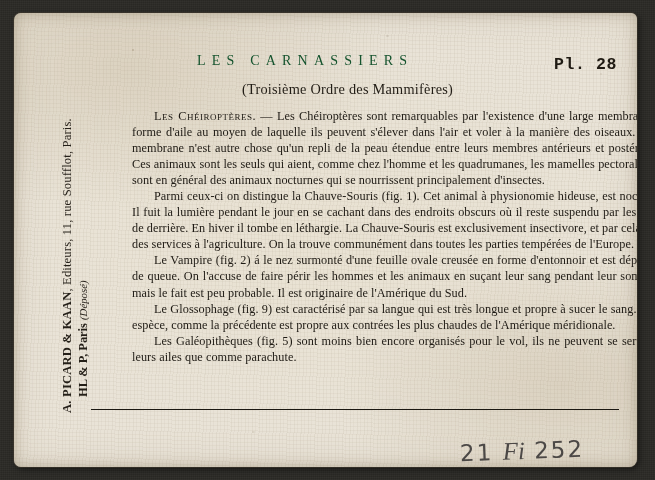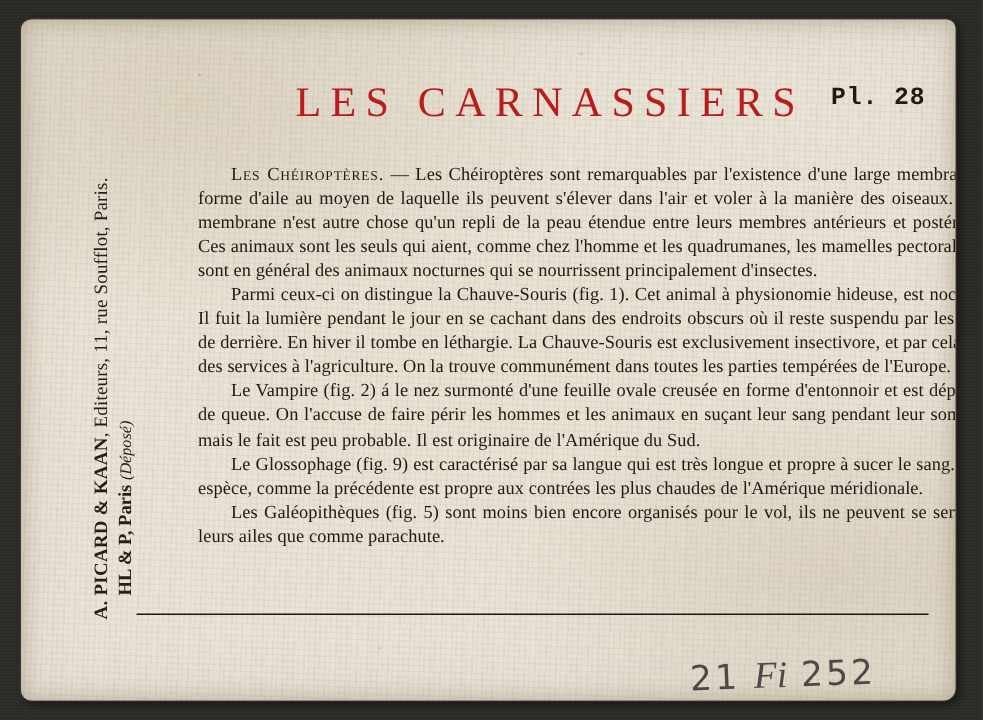--- a/index.html
+++ b/index.html
@@ -133,23 +133,23 @@
     position: absolute;
     left: 0;
     top: 40px;
     width: 540px;
     height: 26px;
   }
   #main-title {
     position: absolute;
     left: 112px;
     top: 0;
-    font-size: 28px;
+    font-size: 14px;
     letter-spacing: 6.2px;
-    color: #b91c1c;
+    color: #14532d;
     font-family: "Liberation Serif", serif;
     white-space: nowrap;
   }
   #plate-number {
     position: absolute;
     right: 8px;
     top: 2px;
     font-size: 16.5px;
     font-weight: bold;
     letter-spacing: .6px;
@@ -238,20 +238,21 @@
       <div class="imprint-rot" id="imprint-line2"><span>HL &amp; P, Paris </span><span class="depose">(Déposé)</span></div>
     </div>
 
     <div id="content">
 
       <div id="title-row">
         <div id="main-title">LES CARNASSIERS</div>
         <div id="plate-number">Pl. 28</div>
       </div>
 
+      <div id="subtitle">(Troisième Ordre des Mammifères)</div>
 
       <div id="body-text">
         <p><span class="leadin">Les Chéiroptères.</span><span> — Les Chéiroptères sont remarquables par l'existence d'une large membrane en forme d'aile au moyen de laquelle ils peuvent s'élever dans l'air et voler à la manière des oiseaux. Cette membrane n'est autre chose qu'un repli de la peau étendue entre leurs membres antérieurs et postérieurs. Ces animaux sont les seuls qui aient, comme chez l'homme et les quadrumanes, les mamelles pectorales; ce sont en général des animaux nocturnes qui se nourrissent principalement d'insectes.</span></p>
         <p><span>Parmi ceux-ci on distingue la Chauve-Souris (fig. 1). Cet animal à physionomie hideuse, est nocturne. Il fuit la lumière pendant le jour en se cachant dans des endroits obscurs où il reste suspendu par les pieds de derrière. En hiver il tombe en léthargie. La Chauve-Souris est exclusivement insectivore, et par cela rend des services à l'agriculture. On la trouve communément dans toutes les parties tempérées de l'Europe.</span></p>
         <p><span>Le Vampire (fig. 2) á le nez surmonté d'une feuille ovale creusée en forme d'entonnoir et est dépourvu de queue. On l'accuse de faire périr les hommes et les animaux en suçant leur sang pendant leur sommeil, mais le fait est peu probable. Il est originaire de l'Amérique du Sud.</span></p>
         <p><span>Le Glossophage (fig. 9) est caractérisé par sa langue qui est très longue et propre à sucer le sang. Cette espèce, comme la précédente est propre aux contrées les plus chaudes de l'Amérique méridionale.</span></p>
         <p><span>Les Galéopithèques (fig. 5) sont moins bien encore organisés pour le vol, ils ne peuvent se servir de leurs ailes que comme parachute.</span></p>
       </div>
 
       <div id="rule"></div>

